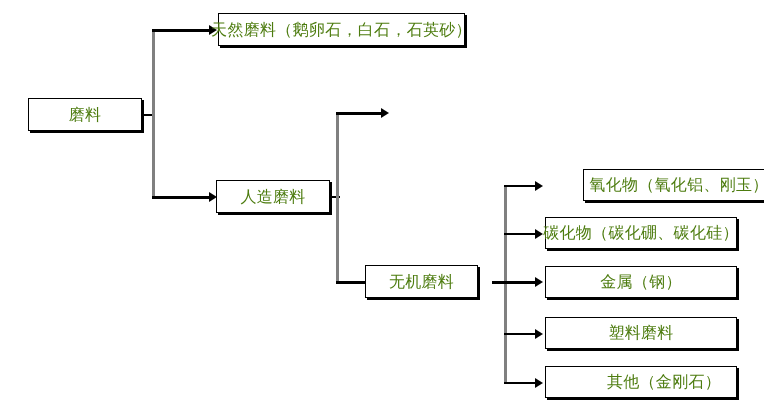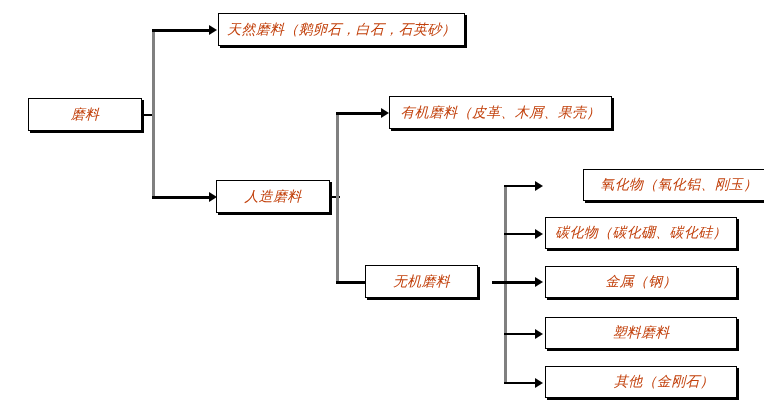--- a/index.html
+++ b/index.html
@@ -19,26 +19,25 @@
   }
   .node {
     position: absolute;
     box-sizing: border-box;
     background: #ffffff;
     border: 1px solid #000000;
     box-shadow: 2px 2px 0 0 #000000;
     display: flex;
     align-items: center;
     justify-content: center;
-    font-size: 14px;
+    font-size: 16px;
     line-height: 1.1;
-    color: #c2410c;
+    color: #4d7c0f;
     letter-spacing: 0.3px;
     white-space: nowrap;
-    font-style: italic;
   }
   .node-label {
     display: block;
     padding: 0 6px;
   }
   
   .conn-v {
     position: absolute;
     background: #808080;
     width: 2px;
@@ -112,23 +111,20 @@
   </div>
 
   <div class="node" style="left:218px; top:13px; width:247px; height:33px;">
     <span class="node-label">天然磨料（鹅卵石，白石，石英砂）</span>
   </div>
 
   <div class="node" style="left:216px; top:180px; width:114px; height:33px;">
     <span class="node-label">人造磨料</span>
   </div>
 
-  <div class="node" style="left:389px; top:96px; width:223px; height:33px;">
-    <span class="node-label">有机磨料（皮革、木屑、果壳）</span>
-  </div>
 
   <div class="node" style="left:365px; top:265px; width:113px; height:33px;">
     <span class="node-label">无机磨料</span>
   </div>
 
   <div class="node" style="left:545px; top:169px; width:192px; height:32px;margin-left:38px;">
     <span class="node-label">氧化物（氧化铝、刚玉）</span>
   </div>
 
   <div class="node" style="left:545px; top:217px; width:192px; height:32px;text-align:right;">

